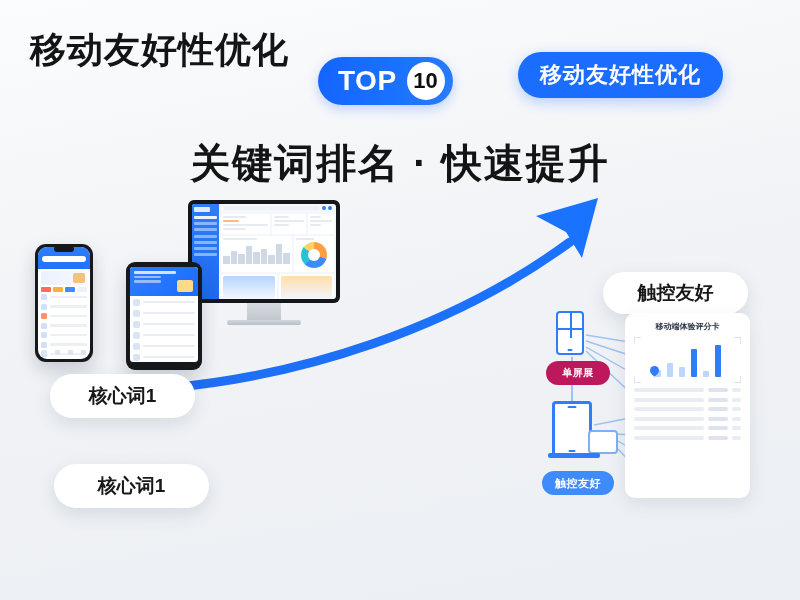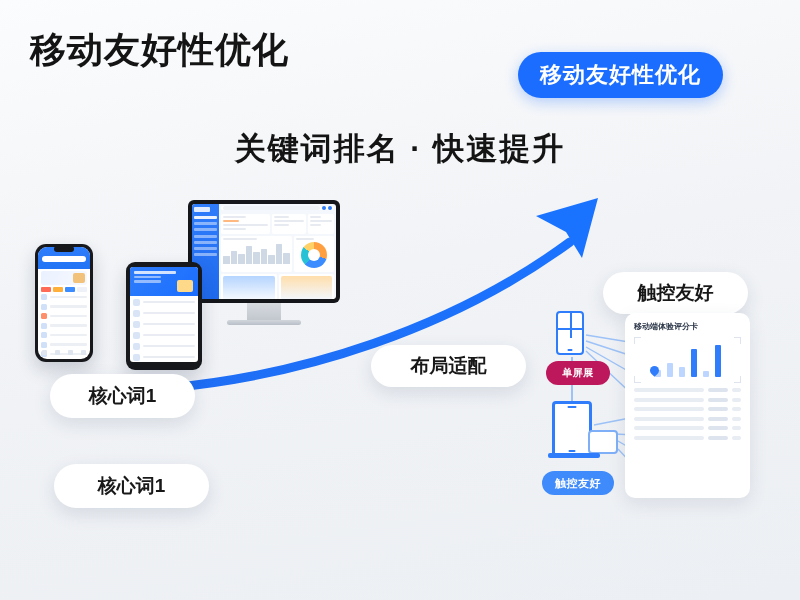--- a/index.html
+++ b/index.html
@@ -37,23 +37,23 @@
   }
   .hdr-pill {
     position: absolute; left: 518px; top: 52px;
     height: 46px; padding: 0 22px;
     background: #1a6dff; border-radius: 24px;
     display: flex; align-items: center; justify-content: center;
     font-size: 22px; font-weight: 700; color: #fff; letter-spacing: 1px;
     box-shadow: 0 4px 14px rgba(26,109,255,.3);
   }
   .hdr-sub {
-    position: absolute; left: 0; right: 0; top: 128px;
+    position: absolute; left: 0; right: 0; top: 136px;
     text-align: center;
-    font-size: 31px; font-weight: 700; letter-spacing: 2px; color: #141414;
+    font-size: 40px; font-weight: 700; letter-spacing: 2px; color: #141414;
   }
 
   
   .arrow-svg { position: absolute; left: 150px; top: 180px; }
 
   
   .devices { position: absolute; left: 25px; top: 188px; width: 320px; height: 195px; }
 
   .monitor { position: absolute; left: 163px; top: 12px; width: 152px; }
   .monitor .screen {
@@ -142,21 +142,21 @@
   #kwMid { left: 371px; top: 345px; width: 155px; height: 42px; font-size: 19px; }
   #kwTouch { left: 603px; top: 272px; width: 145px; height: 42px; font-size: 19px; }
 
   
   .mini { position: absolute; left: 540px; top: 305px; width: 250px; height: 200px; }
   .mini-card {
     position: absolute; left: 85px; top: 8px; width: 125px; height: 185px;
     background: #fff; border-radius: 10px; box-shadow: 0 6px 18px rgba(40,60,100,.10);
     padding: 8px 9px;
   }
-  .mini-card .mc-title { font-size: 8px; font-weight: 700; color: #2b3648; text-align: left; margin-bottom: 5px; }
+  .mini-card .mc-title { font-size: 8px; font-weight: 700; color: #2b3648; text-align: center; margin-bottom: 5px; }
   .mc-chart { position: relative; height: 46px; margin-bottom: 5px; }
   .mc-chart .corner { position: absolute; width: 7px; height: 7px; border: 1px solid #dde4ee; }
   .mc-chart .c1 { left: 0; top: 0; border-right: none; border-bottom: none; }
   .mc-chart .c2 { right: 0; top: 0; border-left: none; border-bottom: none; }
   .mc-chart .c3 { left: 0; bottom: 0; border-right: none; border-top: none; }
   .mc-chart .c4 { right: 0; bottom: 0; border-left: none; border-top: none; }
   .mc-bars { position: absolute; inset: 6px 10px; display: flex; align-items: flex-end; justify-content: center; gap: 6px; }
   .mc-bars i { width: 6px; background: #2f7dfb; border-radius: 1px; display: block; }
   .mc-bars i.lt { background: #bcd6ff; }
   .mc-pin { position: absolute; left: 16px; bottom: 8px; width: 9px; height: 9px; background: #2f7dfb; border-radius: 50% 50% 50% 0; transform: rotate(-45deg); }
@@ -188,20 +188,24 @@
     font-size: 25px; font-weight: 700; letter-spacing: 2px; color: #141414;
   }
 </style>
 </head>
 <body>
 
 <div class="stage">
 
   <div class="hdr-title">移动友好性优化</div>
 
+  <div class="top-badge">
+    <span class="tb-label">TOP</span>
+    <span class="tb-num">10</span>
+  </div>
 
   <div class="hdr-pill">移动友好性优化</div>
 
   <div class="hdr-sub">关键词排名 · 快速提升</div>
 
   <svg class="arrow-svg" width="560" height="220" viewBox="0 0 560 220">
     <defs>
       <linearGradient id="agrad" x1="0" y1="1" x2="1" y2="0">
         <stop offset="0%" stop-color="#1f6ef5"></stop>
         <stop offset="100%" stop-color="#1a73ff"></stop>
@@ -372,21 +376,20 @@
           <i></i>
           <i></i>
           <i></i>
         </div>
       </div>
     </div>
   </div>
 
   <div class="kw" id="kw1">核心词1</div>
   <div class="kw" id="kw3">核心词1</div>
-  <div class="kw" id="kwMid">布局适配</div>
   <div class="kw" id="kwTouch">触控友好</div>
 
   <div class="mini">
 
     <svg width="250" height="200" style="position:absolute;left:0;top:0">
       <g stroke="#9dc2f7" stroke-width="1.4" fill="none">
         <line x1="46" y1="30" x2="95" y2="38"></line>
         <line x1="46" y1="36" x2="95" y2="52"></line>
         <line x1="46" y1="42" x2="95" y2="70"></line>
         <line x1="46" y1="46" x2="95" y2="92"></line>

